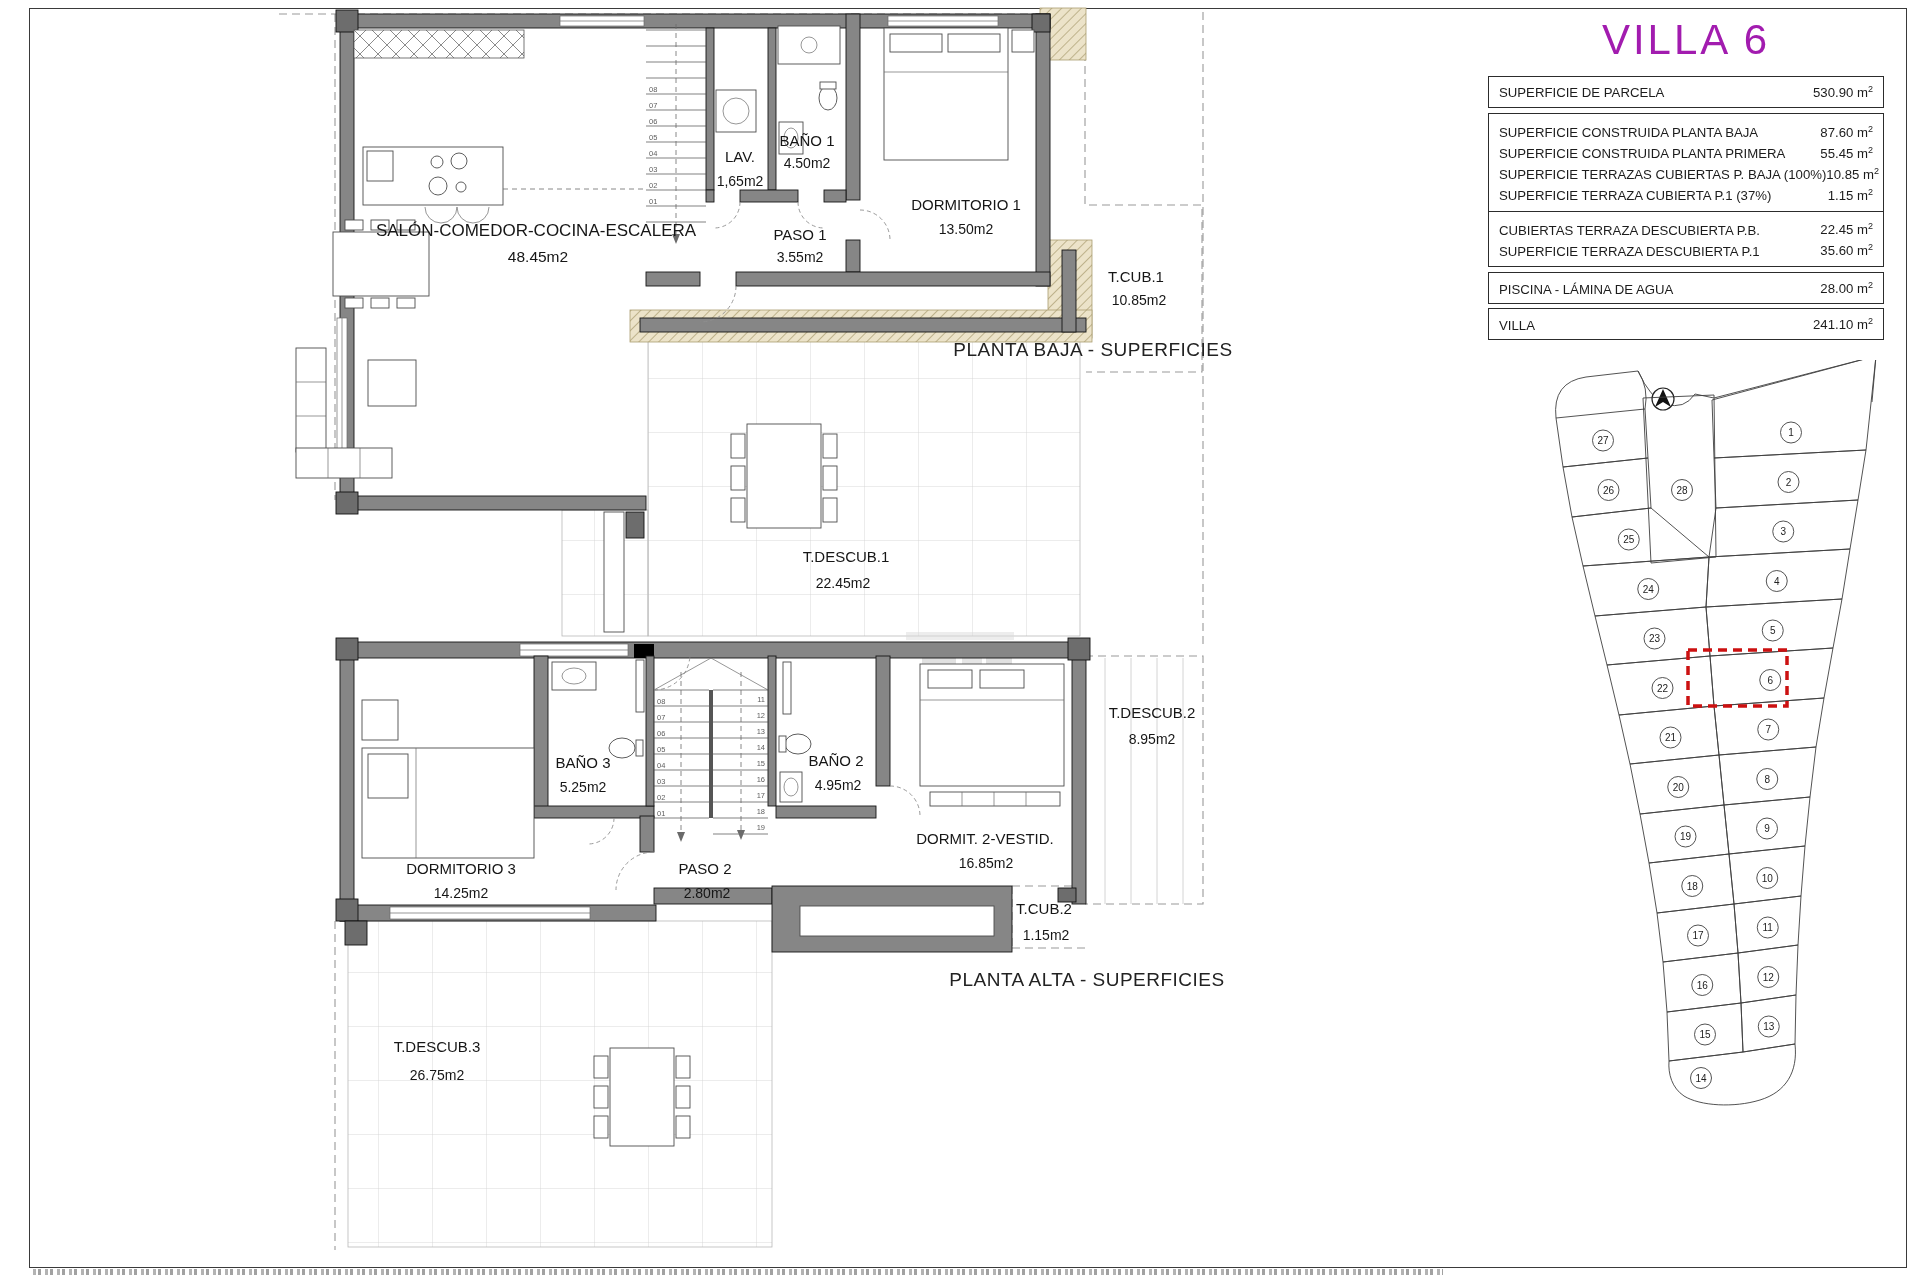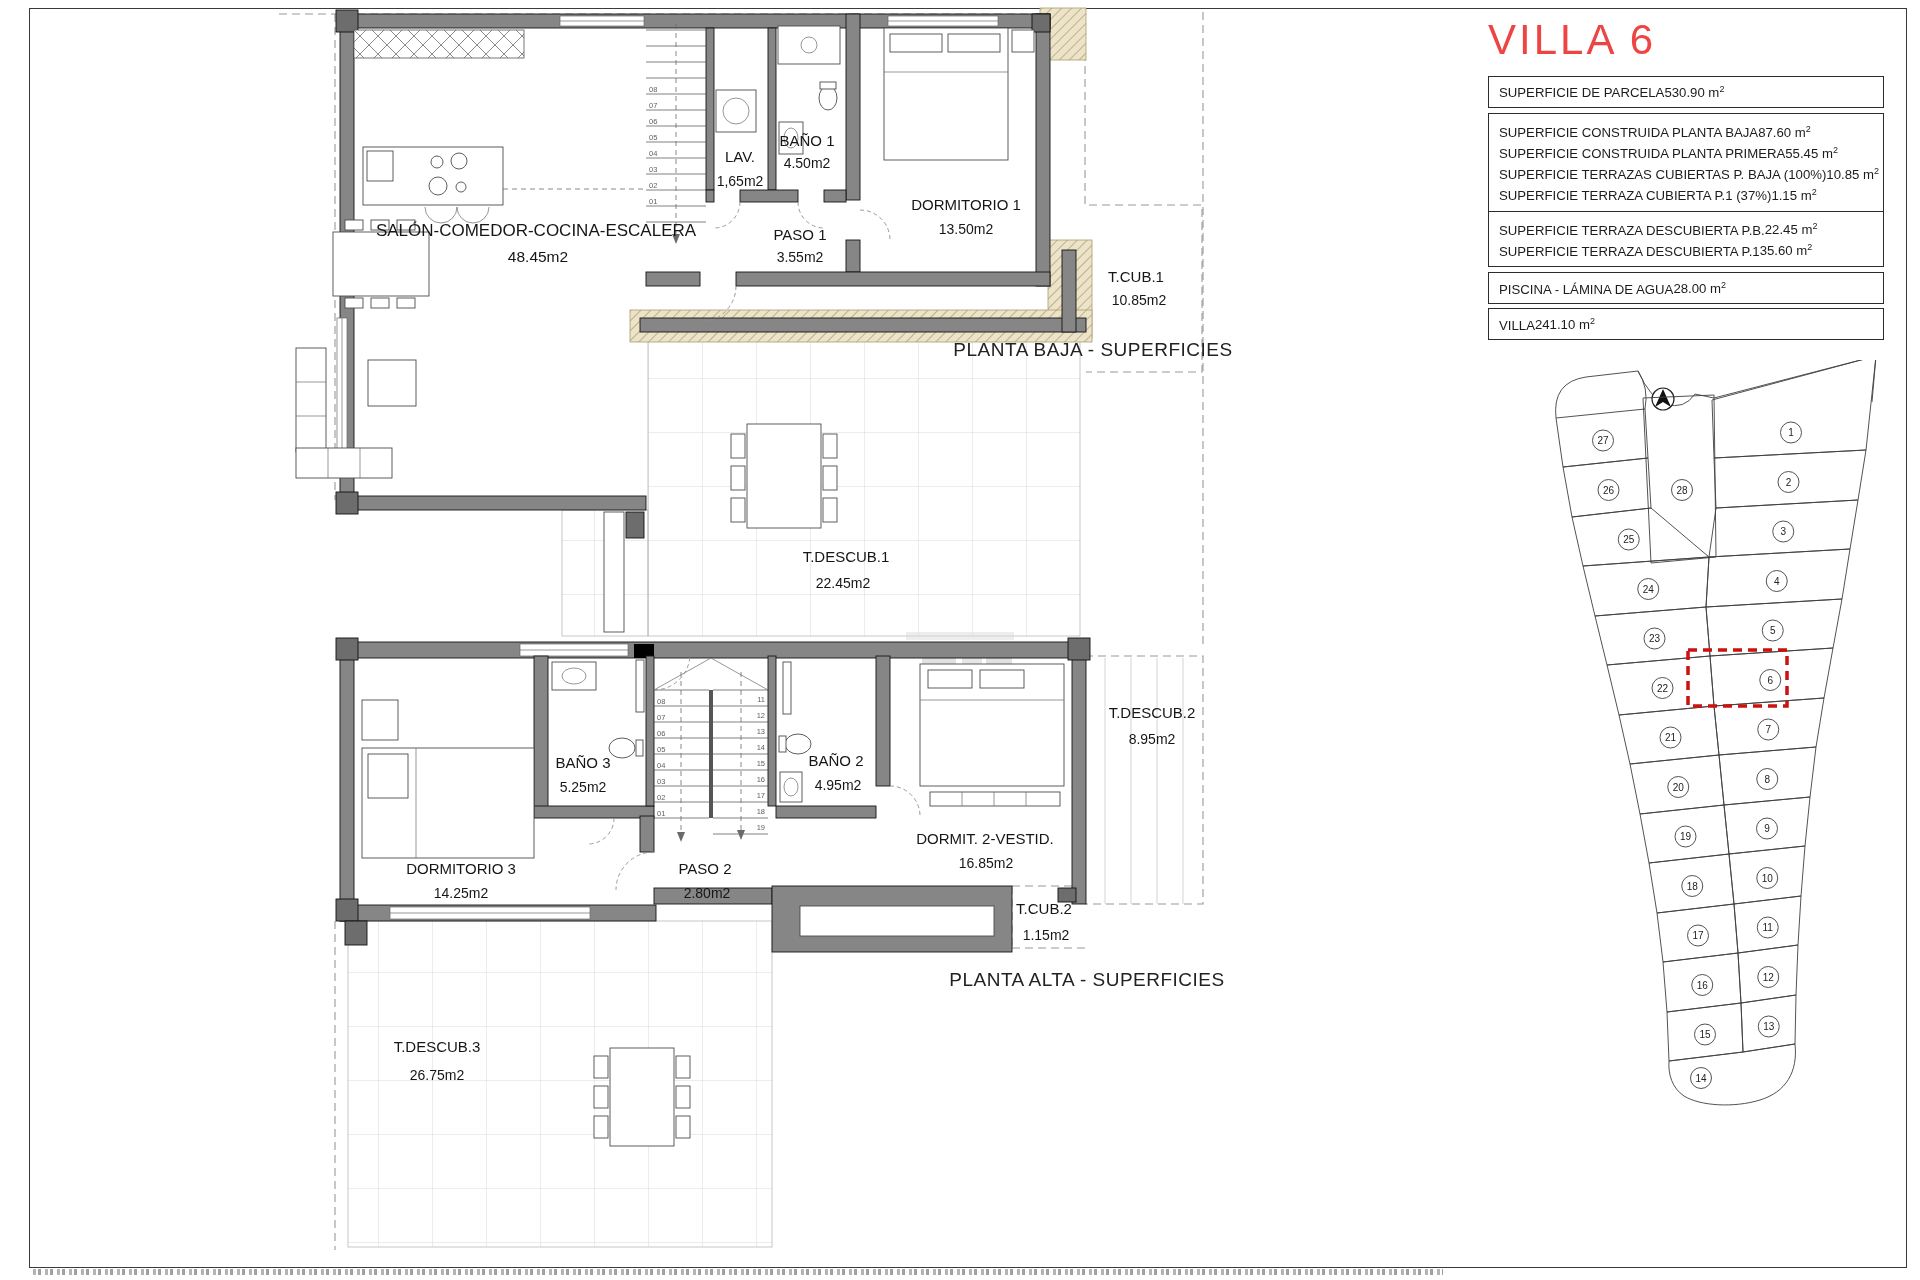--- a/index.html
+++ b/index.html
@@ -1,27 +1,27 @@
 <!DOCTYPE html>
 <html><head>
 <meta charset="utf-8">
 <style>
   html,body{margin:0;padding:0;background:#fff;width:1920px;height:1280px;
     font-family:"Liberation Sans",sans-serif;position:relative;overflow:hidden;}
   .sheet{position:absolute;left:29px;top:8px;width:1876px;height:1258px;
     border:1.6px solid #3a3a3a;background:#fff;}
   .fineprint{position:absolute;left:33px;top:1269px;width:1410px;height:6px;opacity:.65;
     background:repeating-linear-gradient(90deg,#8a8a8a 0 3px,transparent 3px 5px,#6f6f6f 5px 8px,transparent 8px 12px);}
-  .title{position:absolute;left:1488px;top:16px;width:396px;text-align:left;
-    font-size:42px;letter-spacing:3px;color:#ef4444;}
+  .title{position:absolute;left:1488px;top:16px;width:396px;text-align:center;
+    font-size:42px;letter-spacing:3px;color:#a21caf;}
   .stable{position:absolute;left:1488px;top:76px;width:396px;}
   .tbox{border:1.6px solid #2c2c2c;padding:4px 10px 5px 10px;background:#fff;}
   .g1{margin-top:-1.6px}.g2{margin-top:5px;padding-top:7px;padding-bottom:7px}
   .g3{margin-top:-1.6px;padding-top:6px;padding-bottom:6px}.g4{margin-top:5px}.g5{margin-top:4px}
-  .trow{display:flex;align-items:baseline;
+  .trow{display:flex;justify-content:space-between;align-items:baseline;
     font-size:13.2px;line-height:16.6px;color:#1c1c1c;white-space:nowrap;}
   .tval sup{font-size:9px;}
   svg{position:absolute;font-family:"Liberation Sans",sans-serif;}
   .w{fill:#868686;stroke:#161616;stroke-width:.9}
   .wp{fill:#6d6d6d;stroke:#111;stroke-width:.9}
   .win{fill:#fff;stroke:#6a6a6a;stroke-width:.7}
   .f{fill:#fff;stroke:#4c4c4c;stroke-width:.9}
   .tl{stroke:#6a6a6a;stroke-width:.7;fill:none}
   .dash{stroke:#9a9a9a;stroke-width:1.1;stroke-dasharray:8 5;fill:none}
   .arc{stroke:#8f8f8f;stroke-width:.9;fill:none;stroke-dasharray:4 3}
@@ -65,21 +65,21 @@
         <span class="tlbl">SUPERFICIE TERRAZAS CUBIERTAS P. BAJA (100%)</span>
         <span class="tval">10.85 m<sup>2</sup></span>
       </div>
       <div class="trow">
         <span class="tlbl">SUPERFICIE TERRAZA CUBIERTA P.1 (37%)</span>
         <span class="tval">1.15 m<sup>2</sup></span>
       </div>
     </div>
     <div class="tbox g3">
       <div class="trow">
-        <span class="tlbl">SUPERFICIE TERRAZA DESCUBIERTA P.B.</span>
+        <span class="tlbl">CUBIERTAS TERRAZA DESCUBIERTA P.B.</span>
         <span class="tval">22.45 m<sup>2</sup></span>
       </div>
       <div class="trow">
         <span class="tlbl">SUPERFICIE TERRAZA DESCUBIERTA P.1</span>
         <span class="tval">35.60 m<sup>2</sup></span>
       </div>
     </div>
     <div class="tbox g4">
       <div class="trow">
         <span class="tlbl">PISCINA - LÁMINA DE AGUA</span>

